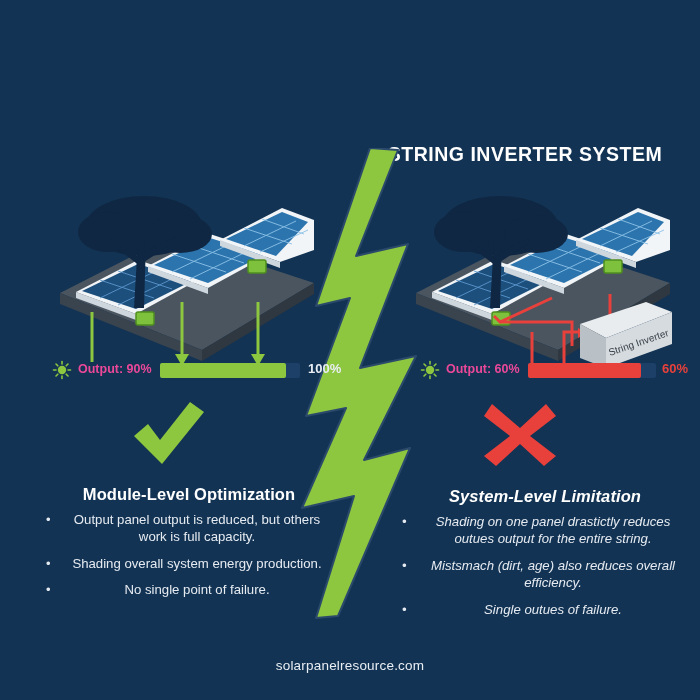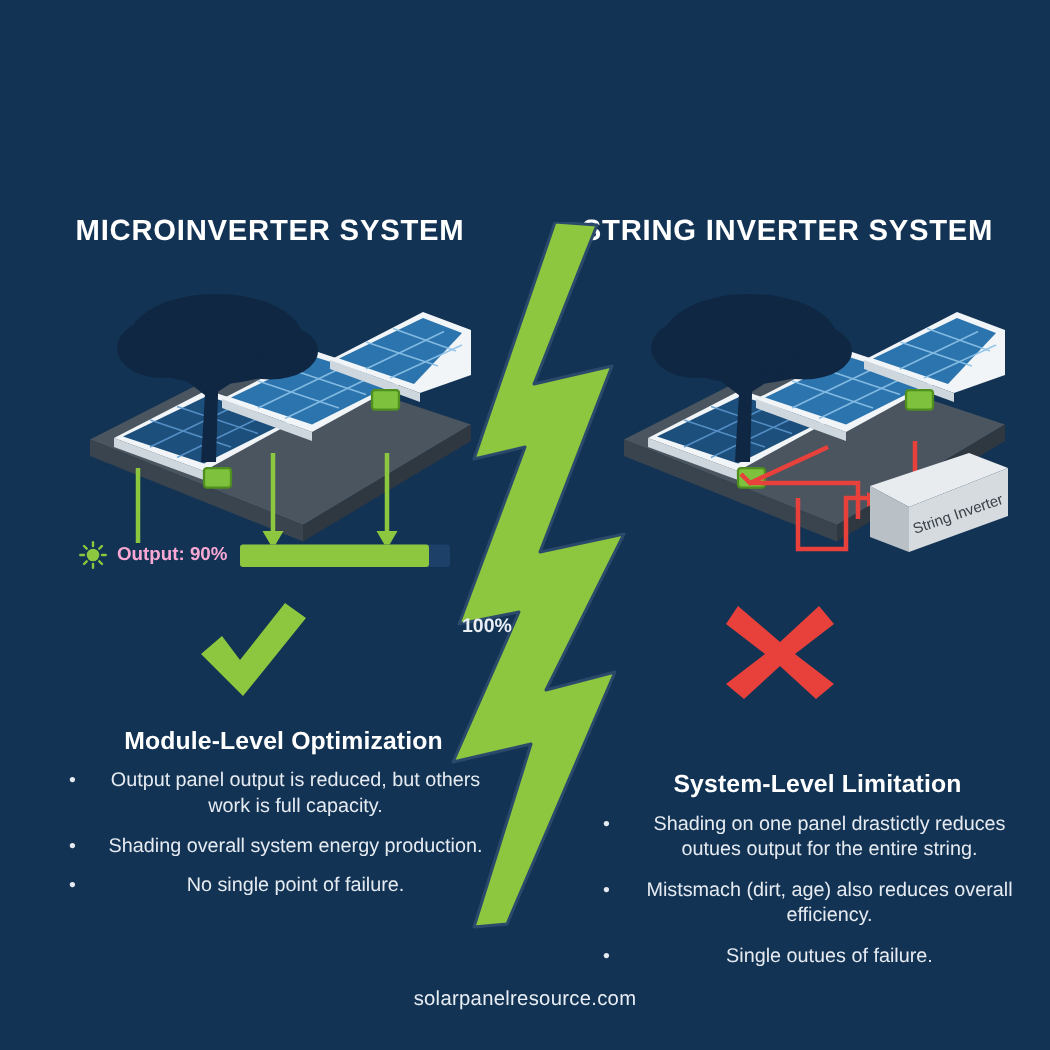--- a/index.html
+++ b/index.html
@@ -30,21 +30,21 @@
 
   
   .out-row{position:absolute;height:24px;}
   #out-left{left:52px;top:358px;width:260px;}
   #out-right{left:420px;top:358px;width:255px;}
   .sun{position:absolute;left:0;top:2px;width:20px;height:20px;}
   .out-label{
     position:absolute;left:26px;top:4px;
     font-size:12.5px;font-weight:bold;white-space:nowrap;
   }
-  .out-label.green{color:#f9a8d4;}
+  .out-label.green{color:#ec4899;}
   .bar-track{
     position:absolute;top:5px;height:15px;border-radius:2px;
     background:#1c4068;
   }
   .bar-fill{height:100%;border-radius:2px;}
   .fill-green{background:#8dc63f;}
   .fill-red{background:#e8413c;}
   .bar-end{
     position:absolute;top:3px;font-size:13px;font-weight:bold;white-space:nowrap;
   }
@@ -52,21 +52,21 @@
   .bar-end.red{color:#e8413c;}
 
   
   .verdict{position:absolute;}
   #check-mark{left:128px;top:400px;width:80px;height:68px;}
   #x-mark{left:482px;top:402px;width:76px;height:66px;}
 
   
   .block{position:absolute;width:290px;text-align:center;}
   #block-left{left:44px;top:485px;}
-  #block-right{left:400px;top:514px;}
+  #block-right{left:400px;top:487px;font-style:italic;}
   .block-head{
     font-size:16.5px;font-weight:bold;color:#ffffff;margin:0 0 7px 0;
     letter-spacing:.1px;
   }
   .bullets{list-style:none;margin:0;padding:0;}
   .bullets li{
     position:relative;padding-left:16px;margin-bottom:9px;
     font-size:13.2px;line-height:1.32;color:#e6ebf2;
   }
   .bullets li .dot{
@@ -77,21 +77,20 @@
   #footer{
     position:absolute;left:0;top:658px;width:700px;text-align:center;
     font-size:13.5px;color:#e9eef4;letter-spacing:.2px;
   }
 </style>
 </head>
 <body>
 
 <div class="stage">
 
-  <div class="col-title" id="title-left">MICROINVERTER SYSTEM</div>
   <div class="col-title" id="title-right">STRING INVERTER SYSTEM</div>
 
   <svg class="bolt" viewBox="0 0 120 490">
     <polygon points="72,0 18,158 52,150 8,268 48,260 4,360 56,348 18,470 40,468 112,300 66,312 118,208 62,220 110,96 58,108 100,2" fill="#8dc63f" stroke="#2b4a6b" stroke-width="2" stroke-linejoin="round"></polygon>
   </svg>
 
   <svg class="array" id="array-left" viewBox="0 0 270 190">
 
     <polygon points="8,105 120,48 262,95 150,162" fill="#4a5560"></polygon>
     <polygon points="8,105 8,116 150,173 150,162" fill="#3a444e"></polygon>
@@ -233,23 +232,43 @@
         <line x1="4" y1="4" x2="5.8" y2="5.8"></line>
           <line x1="14.2" y1="14.2" x2="16" y2="16"></line>
         <line x1="16" y1="4" x2="14.2" y2="5.8"></line>
           <line x1="5.8" y1="14.2" x2="4" y2="16"></line>
       </g>
     </svg>
     <div class="out-label green">Output: 90%</div>
     <div class="bar-track" style="left:108px;width:140px;">
       <div class="bar-fill fill-green" style="width:90%;"></div>
     </div>
-    <div class="bar-end white" style="left:256px;margin-top:48px;">100%</div>
+    <div class="bar-end white" style="left:256px;">100%</div>
   </div>
 
+  <div class="out-row" id="out-right">
+    <svg class="sun" viewBox="0 0 20 20">
+      <circle cx="10" cy="10" r="4.2" fill="#8dc63f"></circle>
+      <g stroke="#8dc63f" stroke-width="1.6" stroke-linecap="round">
+        <line x1="10" y1="1.5" x2="10" y2="4"></line>
+          <line x1="10" y1="16" x2="10" y2="18.5"></line>
+        <line x1="1.5" y1="10" x2="4" y2="10"></line>
+          <line x1="16" y1="10" x2="18.5" y2="10"></line>
+        <line x1="4" y1="4" x2="5.8" y2="5.8"></line>
+          <line x1="14.2" y1="14.2" x2="16" y2="16"></line>
+        <line x1="16" y1="4" x2="14.2" y2="5.8"></line>
+          <line x1="5.8" y1="14.2" x2="4" y2="16"></line>
+      </g>
+    </svg>
+    <div class="out-label green">Output: 60%</div>
+    <div class="bar-track" style="left:108px;width:128px;">
+      <div class="bar-fill fill-red" style="width:88%;"></div>
+    </div>
+    <div class="bar-end red" style="left:242px;">60%</div>
+  </div>
 
   <svg class="verdict" id="check-mark" viewBox="0 0 80 68">
     <polygon points="6,36 20,24 32,40 62,2 76,12 34,64" fill="#8dc63f"></polygon>
   </svg>
   <svg class="verdict" id="x-mark" viewBox="0 0 76 66">
     <polygon points="10,2 38,26 64,2 74,14 48,34 74,54 62,64 38,42 14,64 2,54 28,34 2,14" fill="#e8413c"></polygon>
   </svg>
 
   <div class="block" id="block-left">
     <div class="block-head">Module-Level Optimization</div>

